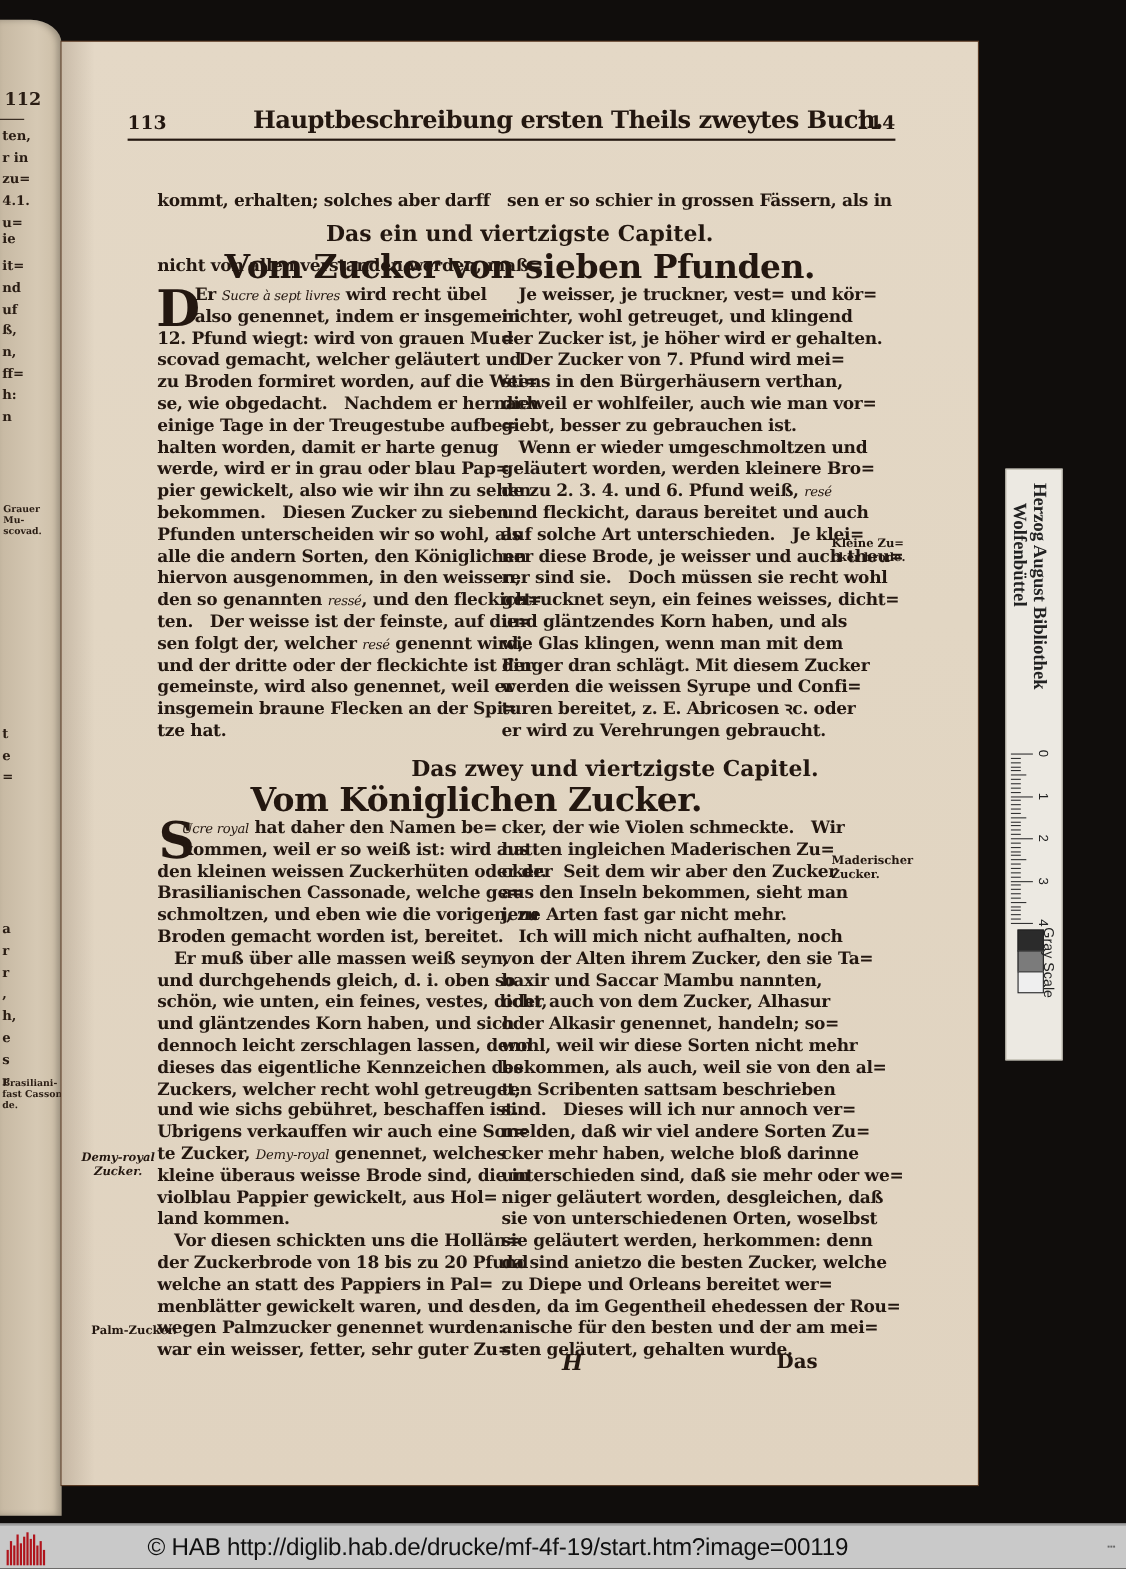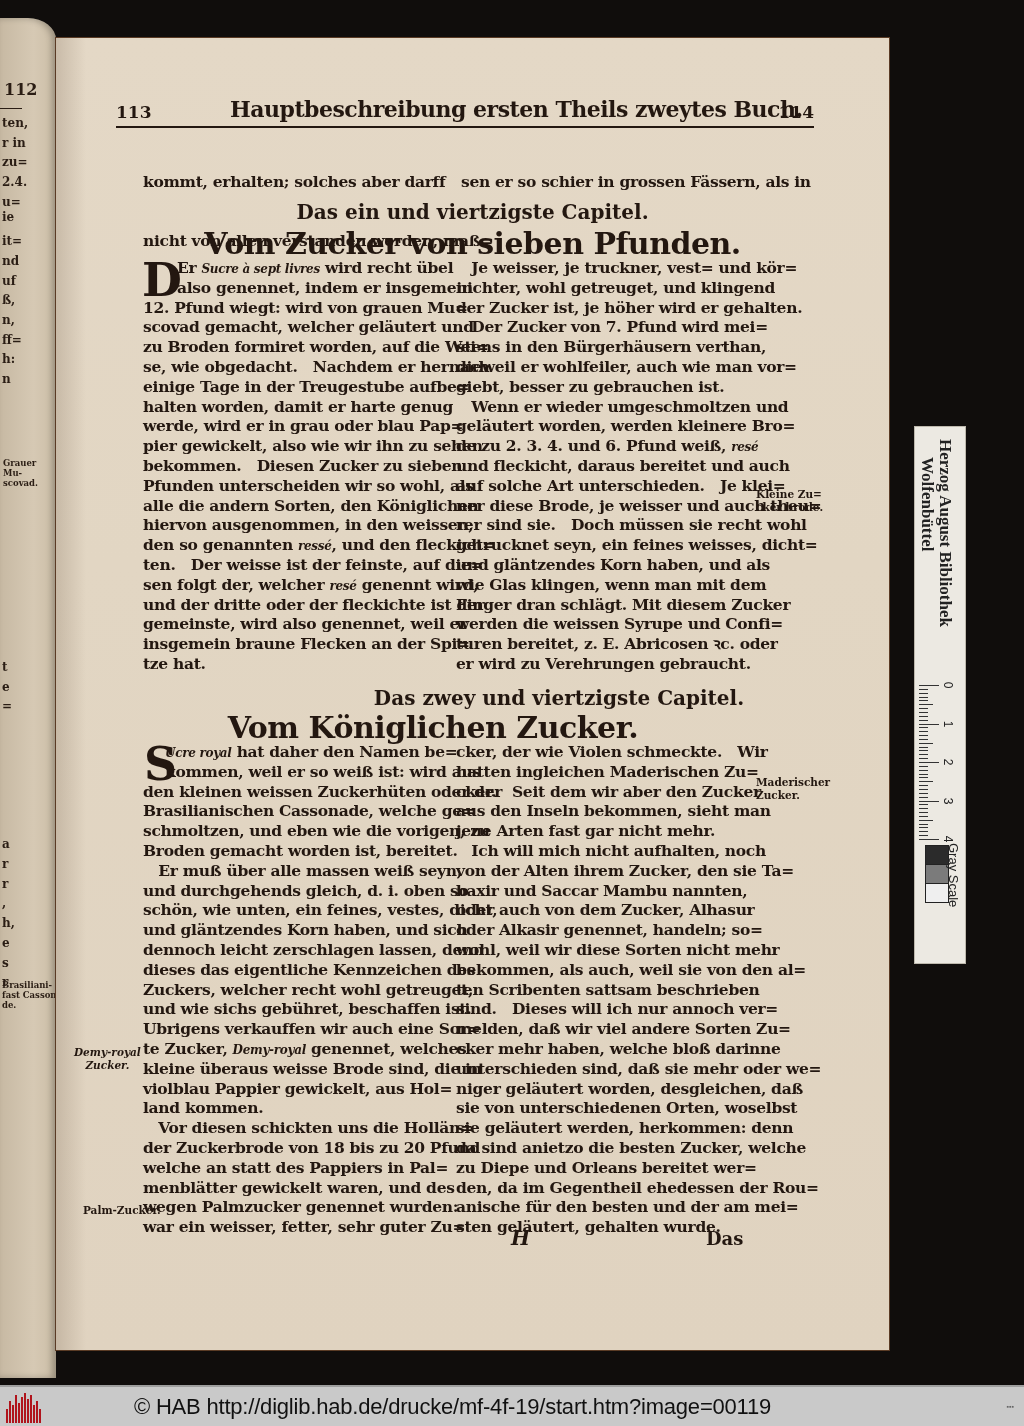--- a/index.html
+++ b/index.html
@@ -34,21 +34,21 @@
   }
   .ink { color:#231710; }
   .header { position:absolute; left:60px; top:54px; width:698px; height:36px; }
   .header .pl { position:absolute; left:0; top:10px; font-size:17px; font-weight:bold; }
   .header .title { position:absolute; left:114px; top:4px; font-size:22px; font-weight:bold; letter-spacing:-0.5px; }
   .header .pr { position:absolute; right:0; top:10px; font-size:17px; font-weight:bold; }
   .header .rule { position:absolute; left:0; top:34px; width:100%; border-top:2px solid #231710; }
 
   .col { position:absolute; font-size:15.5px; line-height:19.8px; font-weight:bold; white-space:pre; letter-spacing:-0.3px; }
   .col .ln { display:block; height:19.8px; }
-  .col .it { font-style:italic; font-weight:bold; font-size:12px; }
+  .col .it { font-style:italic; font-weight:normal; font-size:12px; }
 
   .chap { position:absolute; text-align:center; font-weight:bold; white-space:nowrap; }
   .chap.small { font-size:20px; }
   .chap.big { font-size:30px; letter-spacing:-0.5px; }
 
   .dropcap { position:absolute; font-size:46px; font-weight:bold; line-height:40px; }
 
   .marginal { position:absolute; font-size:10.5px; line-height:13px; font-weight:bold; white-space:pre; }
   .catch { position:absolute; font-size:18px; font-weight:bold; }
   .sig { position:absolute; font-size:20px; font-weight:bold; font-style:italic; }
@@ -85,21 +85,21 @@
 
 <div class="scan-bg"></div>
 
 <div class="prev-page">
   <div class="pnum">112</div>
   <div class="rule"></div>
   <div id="prevFrags">
       <div class="frag" style="top: 96px;">ten,</div>
       <div class="frag" style="top: 115.7px;">r in</div>
       <div class="frag" style="top: 135.4px;">zu=</div>
-      <div class="frag" style="top: 155.1px;">2.4.</div>
+      <div class="frag" style="top: 155.1px;">4.1.</div>
       <div class="frag" style="top: 174.8px;">u=</div>
       <div class="frag" style="top: 190px;">ie</div>
       <div class="frag" style="top: 214.2px;">it=</div>
       <div class="frag" style="top: 233.9px;">nd</div>
       <div class="frag" style="top: 253.6px;">uf</div>
       <div class="frag" style="top: 273.3px;">ß,</div>
       <div class="frag" style="top: 293px;">n,</div>
       <div class="frag" style="top: 312.7px;">ff=</div>
       <div class="frag" style="top: 332.4px;">h:</div>
       <div class="frag" style="top: 352.1px;">n</div>

